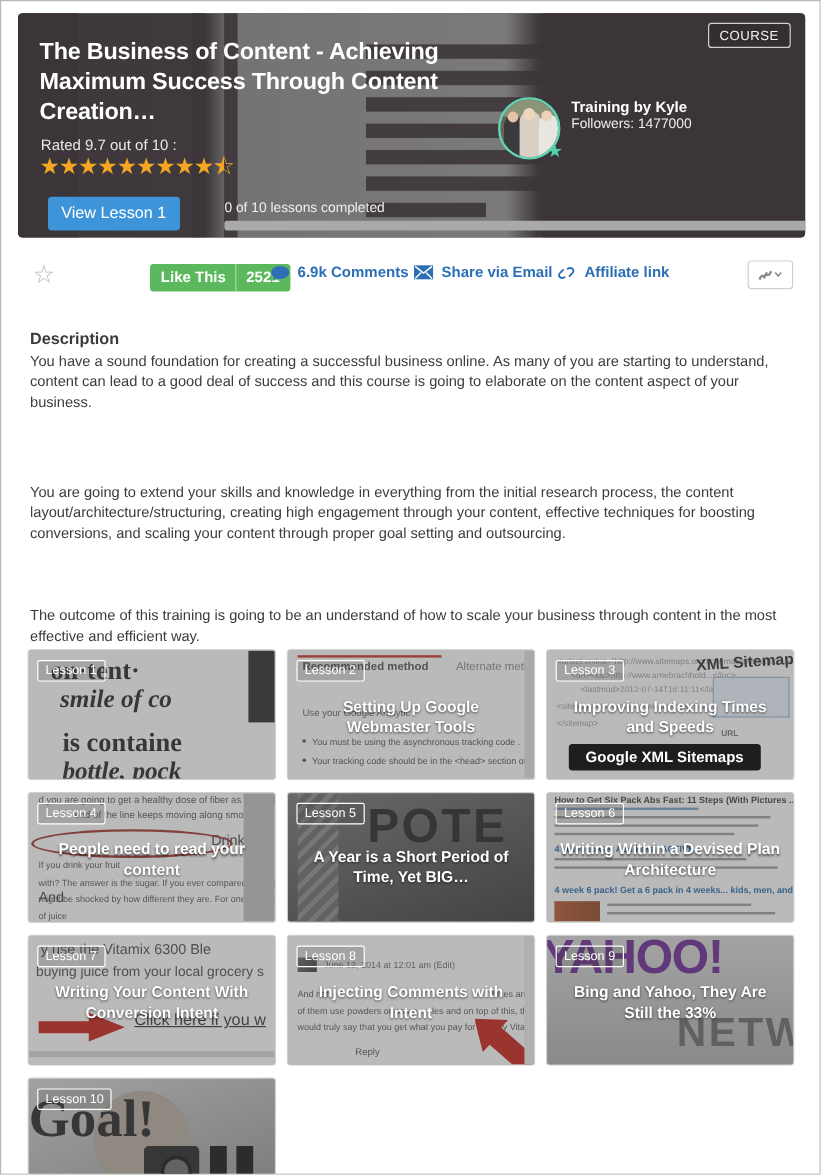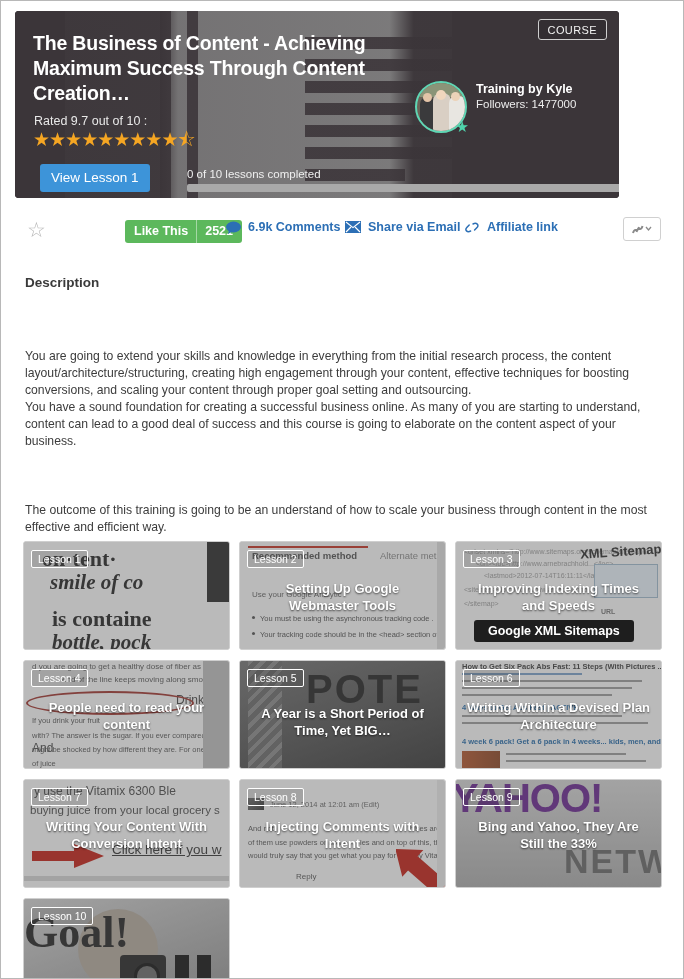--- a/index.html
+++ b/index.html
@@ -16,21 +16,21 @@
     width: 684px; height: 979px;
     background: #ffffff;
     border: 1px solid #b8b8b8;
     overflow: hidden;
   }
 
   
   .banner {
     position: absolute;
     left: 14px; top: 10px;
-    width: 604px; height: 187px;
+    width: 656px; height: 187px;
     background: #3b3539;
     border-radius: 4px;
     overflow: hidden;
   }
   
   .banner-bg { position: absolute; inset: 0; }
   .bg-col {
     position: absolute; top: 0; bottom: 0;
     background: #8d8d8d;
   }
@@ -404,22 +404,22 @@
       <svg width="22" height="14" viewBox="0 0 22 14">
         <path d="M2 11 C4 4, 6 12, 8 5" stroke="#8a8a8a" stroke-width="2" fill="none"></path>
         <path d="M5.5 10 C7.5 3, 9.5 11, 11.5 4" stroke="#8a8a8a" stroke-width="2" fill="none"></path>
         <path d="M15 5 L17.5 8 L20 5" stroke="#8a8a8a" stroke-width="1.3" fill="none"></path>
       </svg>
     </div>
   </div>
 
   <div class="body-wrap">
     <div class="sec-title">Description</div>
+    <p class="para">You have a sound foundation for creating a successful business online. As many of you are starting to understand, content can lead to a good deal of success and this course is going to elaborate on the content aspect of your business.</p>
     <p class="para p2">You are going to extend your skills and knowledge in everything from the initial research process, the content layout/architecture/structuring, creating high engagement through your content, effective techniques for boosting conversions, and scaling your content through proper goal setting and outsourcing.</p>
-    <p class="para">You have a sound foundation for creating a successful business online. As many of you are starting to understand, content can lead to a good deal of success and this course is going to elaborate on the content aspect of your business.</p>
     <p class="para p3">The outcome of this training is going to be an understand of how to scale your business through content in the most effective and efficient way.</p>
     <div class="lessons-title">Lessons Included</div>
   </div>
 
   <div class="grid">
 
     <div class="card">
       <div class="thumb grad-white">
         <div class="tx" style="left:18px;top:4px;font-size:22px;font-family:'Liberation Serif',serif;">on·tent·</div>
         <div class="tx" style="left:26px;top:28px;font-size:21px;font-style:italic;font-family:'Liberation Serif',serif;">smile of co</div>

